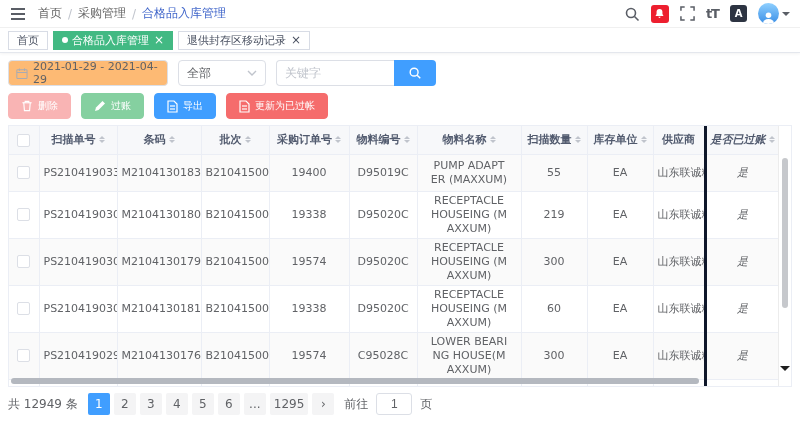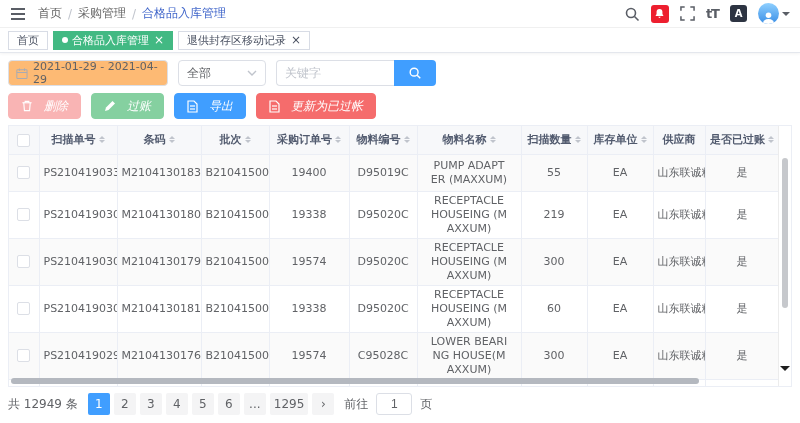--- a/index.html
+++ b/index.html
@@ -43,40 +43,40 @@
   .select-box { width:88px; height:26px; border:1px solid #dcdfe6; border-radius:4px; background:#fff;
     display:flex; align-items:center; justify-content:space-between; padding:0 8px; cursor:pointer; }
   .kw-group { display:flex;justify-content:center; }
   .kw-input { width:118px; height:26px; border:1px solid #dcdfe6; border-right:none;
     border-radius:4px 0 0 4px; padding:0 8px; font-size:12px; color:#606266; outline:none; }
   .kw-input::placeholder { color:#c0c4cc; }
   .search-btn { width:42px; height:26px; background:#409eff; border:none; border-radius:0 4px 4px 0;
     display:inline-flex; align-items:center; justify-content:center; cursor:pointer; }
 
   .btn-row { display:flex; gap:10px; margin-bottom:6px; }
-  .btn { height:26px; border:1px solid transparent; border-radius:4px; padding:0 12px; font-size:12px;
-    display:inline-flex; align-items:center; gap:11px; cursor:pointer;font-style:italic; }
+  .btn { height:26px; border:1px solid transparent; border-radius:4px; padding:0 12px; font-size:10px;
+    display:inline-flex; align-items:center; gap:5px; cursor:pointer; }
   .btn-delete { background:#f9b4b4; border-color:#f9b4b4; color:#fff; }
   .btn-post   { background:#85d0a0; border-color:#85d0a0; color:#fff; }
   .btn-export { background:#409eff; border-color:#409eff; color:#fff; }
   .btn-update { background:#f56c6c; border-color:#f56c6c; color:#fff; }
 
   
   .table-wrap { position:relative; width:784px; height:262px; border:1px solid #ebeef5; overflow:hidden; background:#fff; }
   table { border-collapse:collapse; table-layout:fixed; width:770px; font-size:11px; }
   th, td { border-bottom:1px solid #ebeef5; border-right:1px solid #ebeef5; text-align:center;
     padding:2px 4px; overflow:hidden; }
   th { background:#f7f8fa; color:#515a6e; font-weight:700; height:28px; white-space:nowrap; }
   td { height:37px; color:#606266; }
   tbody tr:nth-child(odd)  td { background:#fafafa; }
   tbody tr:nth-child(even) td { background:#fff; }
   .c-name { word-break:break-all; line-height:14px; padding:2px 13px; }
   .c-supplier { white-space:nowrap; }
-  .c-fixed { position:relative; border-left:1px solid #0f172a;
-    box-shadow:-6px 0 7px -3px rgba(0,0,0,.15); }
+  .c-fixed { position:relative; border-left:3px solid #0f172a;
+    box-shadow:-6px 0 7px -3px rgba(0,0,0,.15);font-style:italic; }
   th.c-fixed { background:#f7f8fa; }
   .checkbox { display:inline-block; width:13px; height:13px; border:1px solid #dcdfe6; border-radius:2px;
     background:#fff; vertical-align:middle; cursor:pointer; }
   .th-inner { display:inline-flex; align-items:center; justify-content:center; }
   .carets { display:inline-flex; flex-direction:column; margin-left:3px; }
   .cu { width:0; height:0; border:3.5px solid transparent; border-bottom-color:#c0c4cc; margin-bottom:1px; }
   .cd { width:0; height:0; border:3.5px solid transparent; border-top-color:#c0c4cc; }
 
   .vscroll { position:absolute; top:0; right:0; bottom:0; width:13px; background:#fff; border-left:1px solid #ececec; }
   .vthumb { position:absolute; top:32px; left:3px; width:6px; height:150px; background:#c6c8cc; border-radius:3px; }

